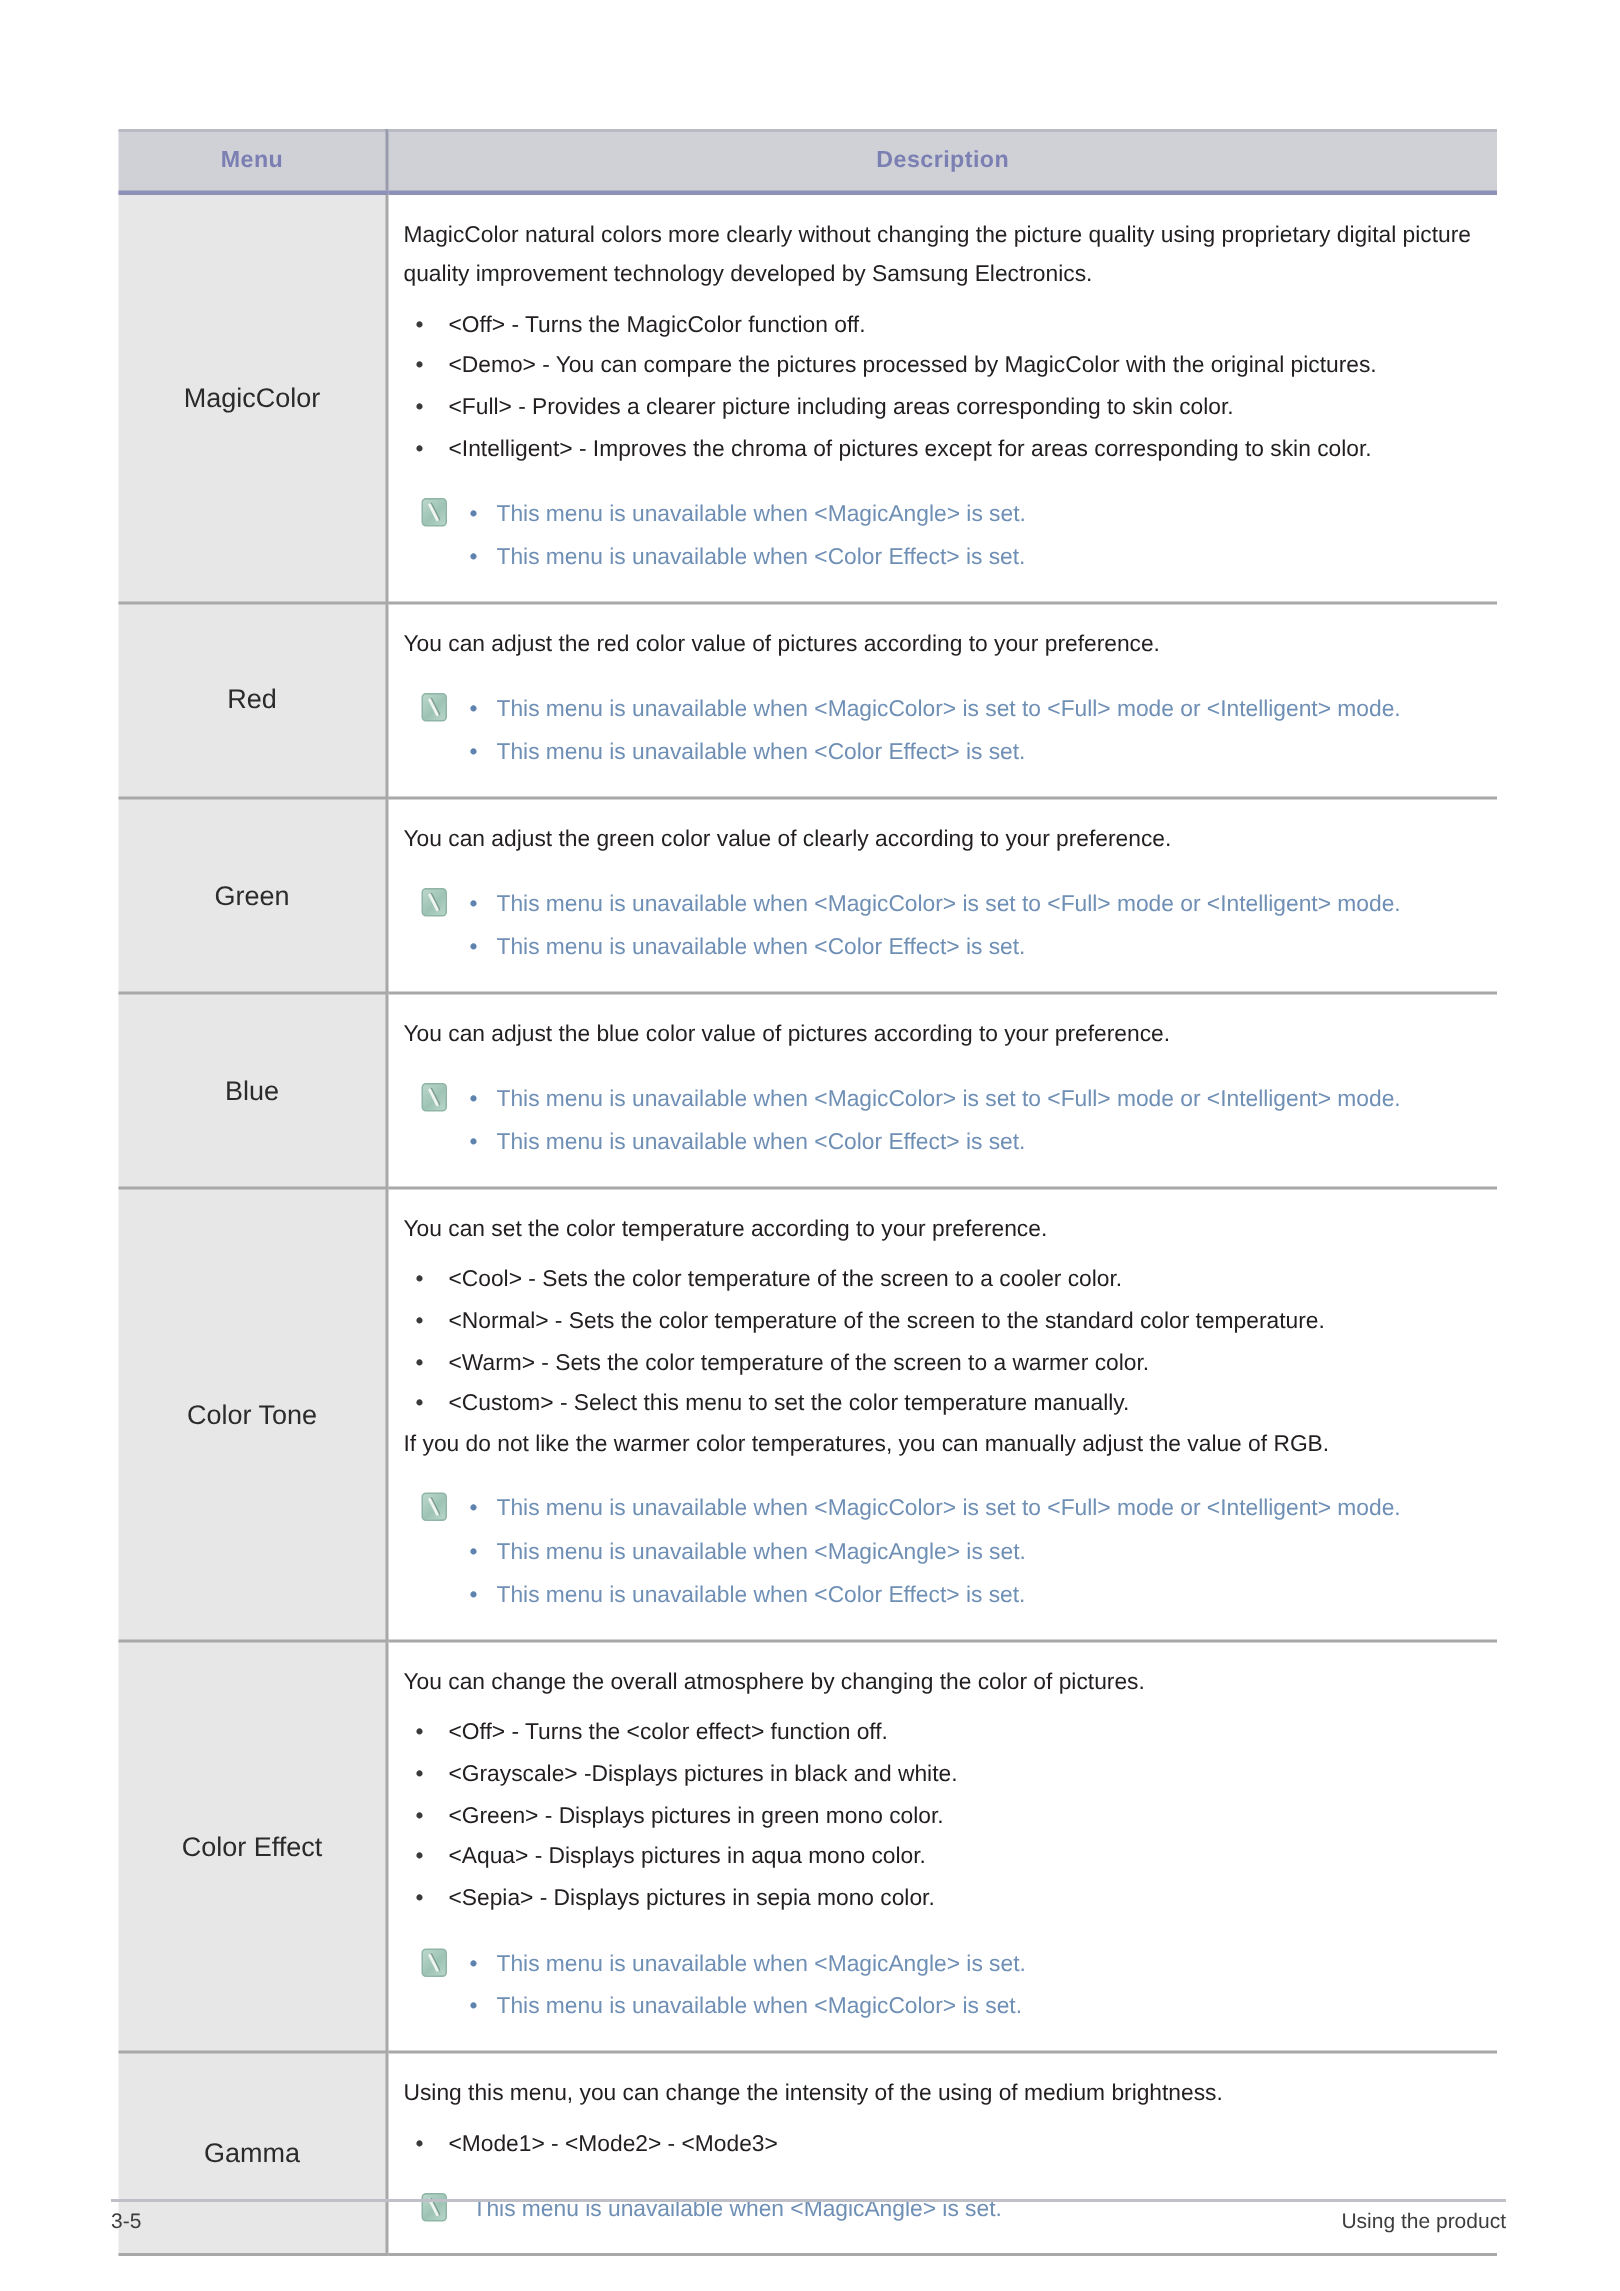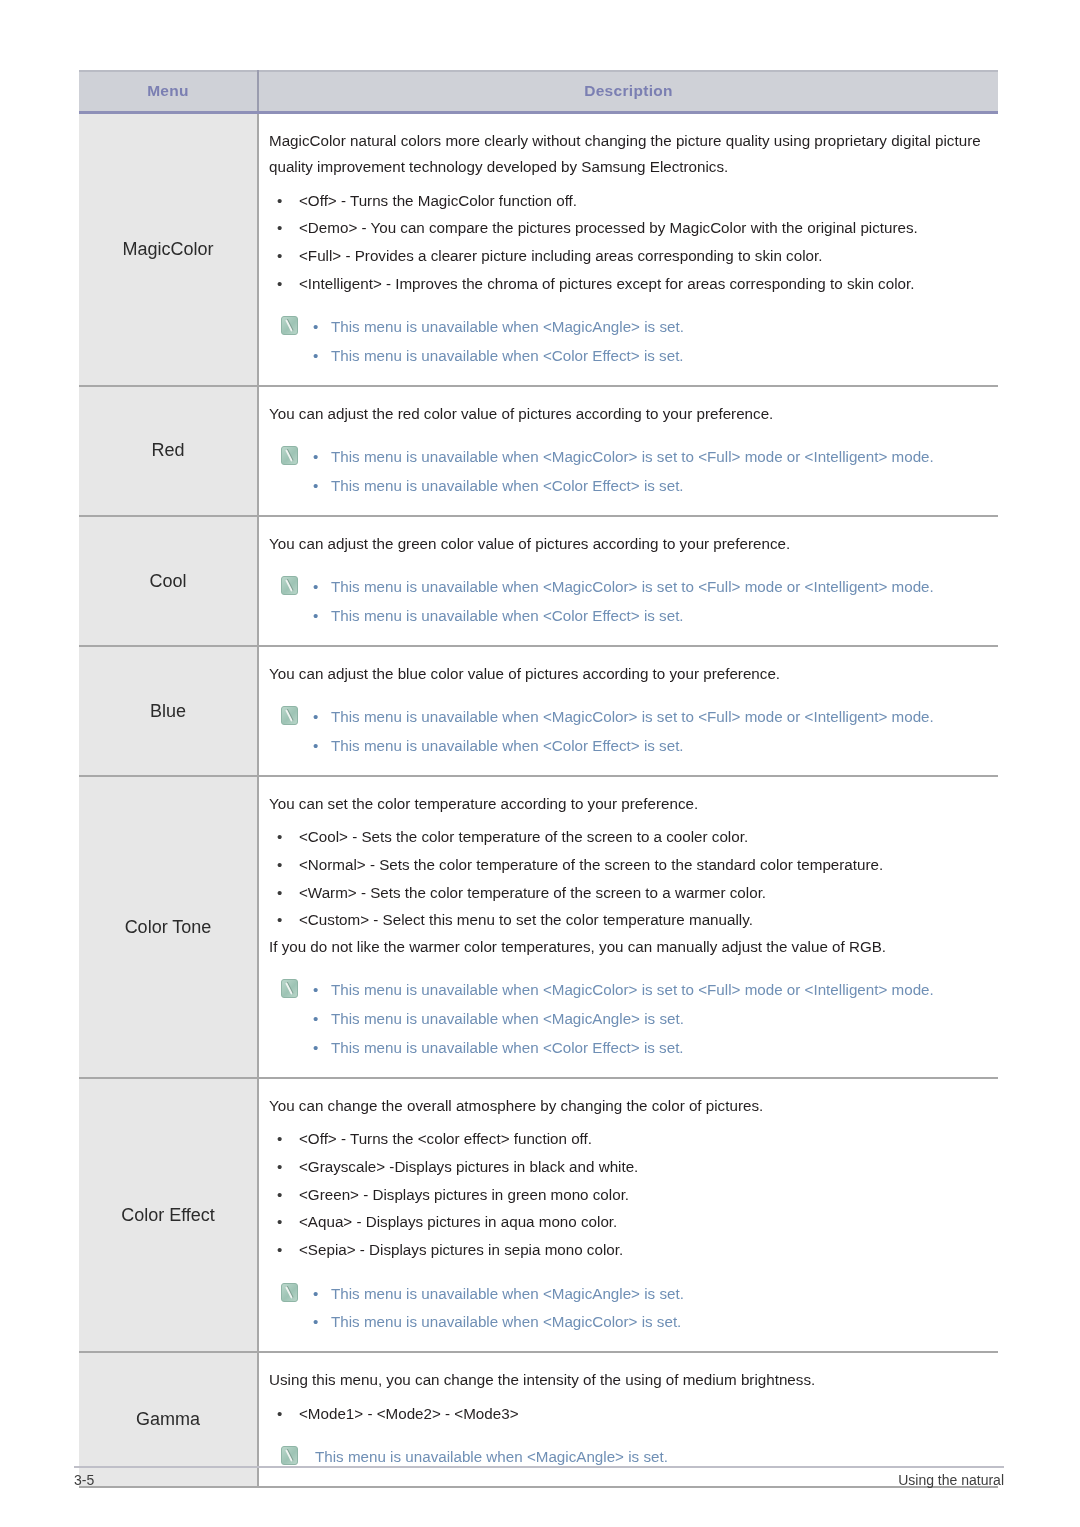--- a/index.html
+++ b/index.html
@@ -20,21 +20,21 @@
     position: absolute;
     left: 0; top: 0;
     width: 1080px;
     height: 1527px;
   }
 
   
   .spec-table {
     position: absolute;
     left: 79px;
-    top: 70px;
+    top: 86px;
     width: 919px;
     border-collapse: collapse;
     table-layout: fixed;
   }
 
   .spec-table col.c-menu { width: 179px; }
   .spec-table col.c-desc { width: 740px; }
 
   
   .hdr-row th {
@@ -227,23 +227,23 @@
             <div class="note-block">
               <span class="note-icon"></span>
               <ul class="notes">
                 <li><span class="nbullet">•</span><span>This menu is unavailable when &lt;MagicColor&gt; is set to &lt;Full&gt; mode or &lt;Intelligent&gt; mode.</span></li>
                 <li><span class="nbullet">•</span><span>This menu is unavailable when &lt;Color Effect&gt; is set.</span></li>
               </ul>
             </div>
           </td>
         </tr>
         <tr class="body-row">
-          <td class="menu-cell">Cool</td>
-          <td class="desc-cell">
-            <p class="para">You can adjust the green color value of pictures according to your preference.</p>
+          <td class="menu-cell">Green</td>
+          <td class="desc-cell">
+            <p class="para">You can adjust the green color value of clearly according to your preference.</p>
             <div class="note-block">
               <span class="note-icon"></span>
               <ul class="notes">
                 <li><span class="nbullet">•</span><span>This menu is unavailable when &lt;MagicColor&gt; is set to &lt;Full&gt; mode or &lt;Intelligent&gt; mode.</span></li>
                 <li><span class="nbullet">•</span><span>This menu is unavailable when &lt;Color Effect&gt; is set.</span></li>
               </ul>
             </div>
           </td>
         </tr>
         <tr class="body-row">
@@ -314,16 +314,16 @@
               </ul>
             </div>
           </td>
         </tr>
       </tbody>
   </table>
 
   <div class="footer-rule"></div>
   <div class="footer">
     <span>3-5</span>
-    <span>Using the natural</span>
+    <span>Using the product</span>
   </div>
 
 </div>
 
 </body></html>

